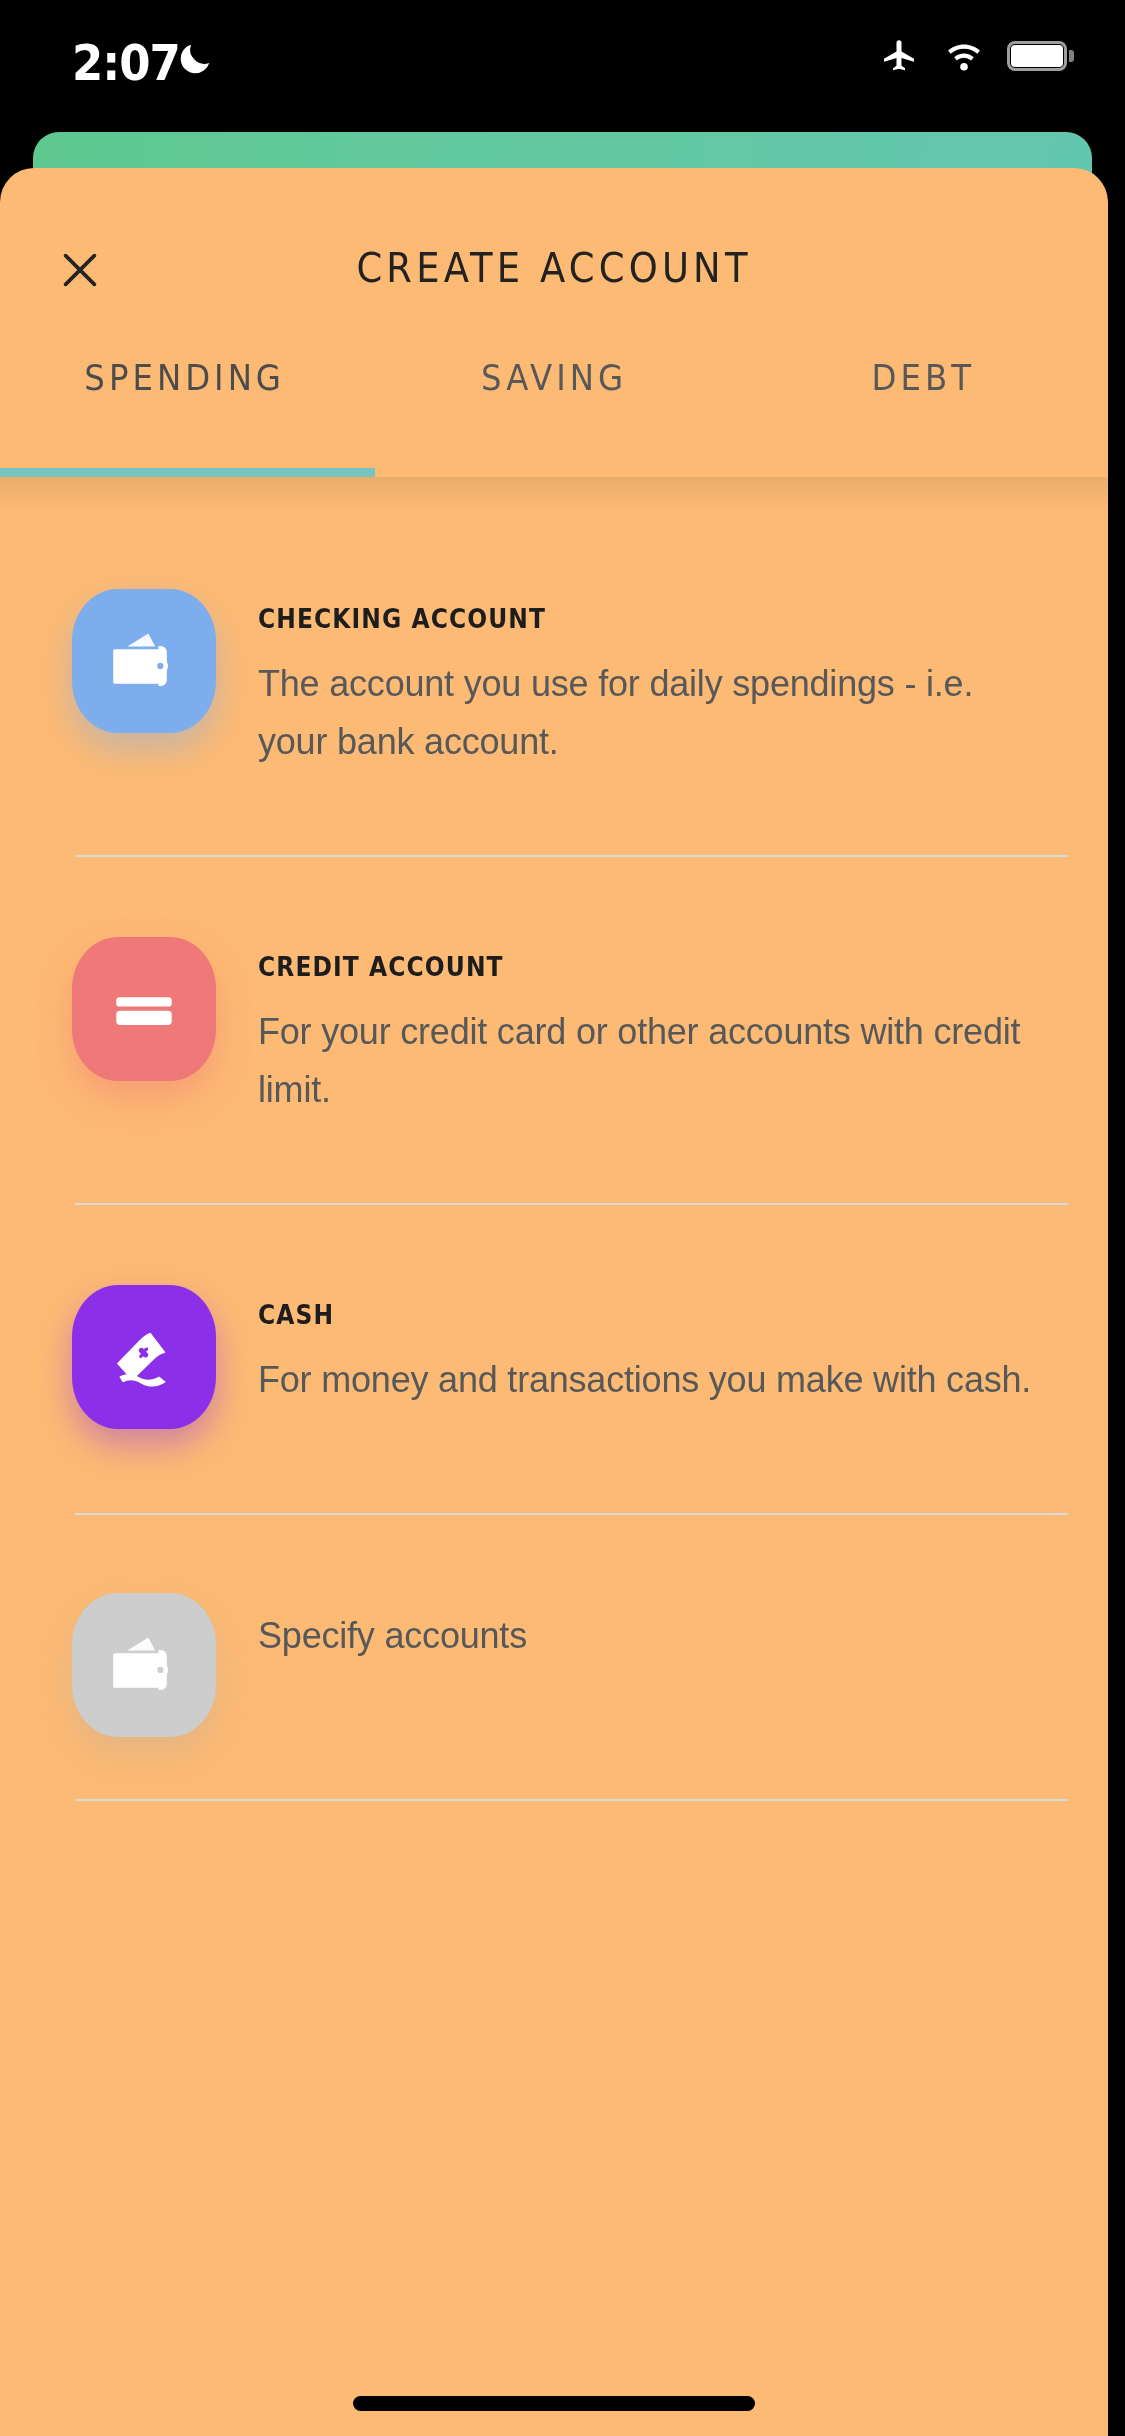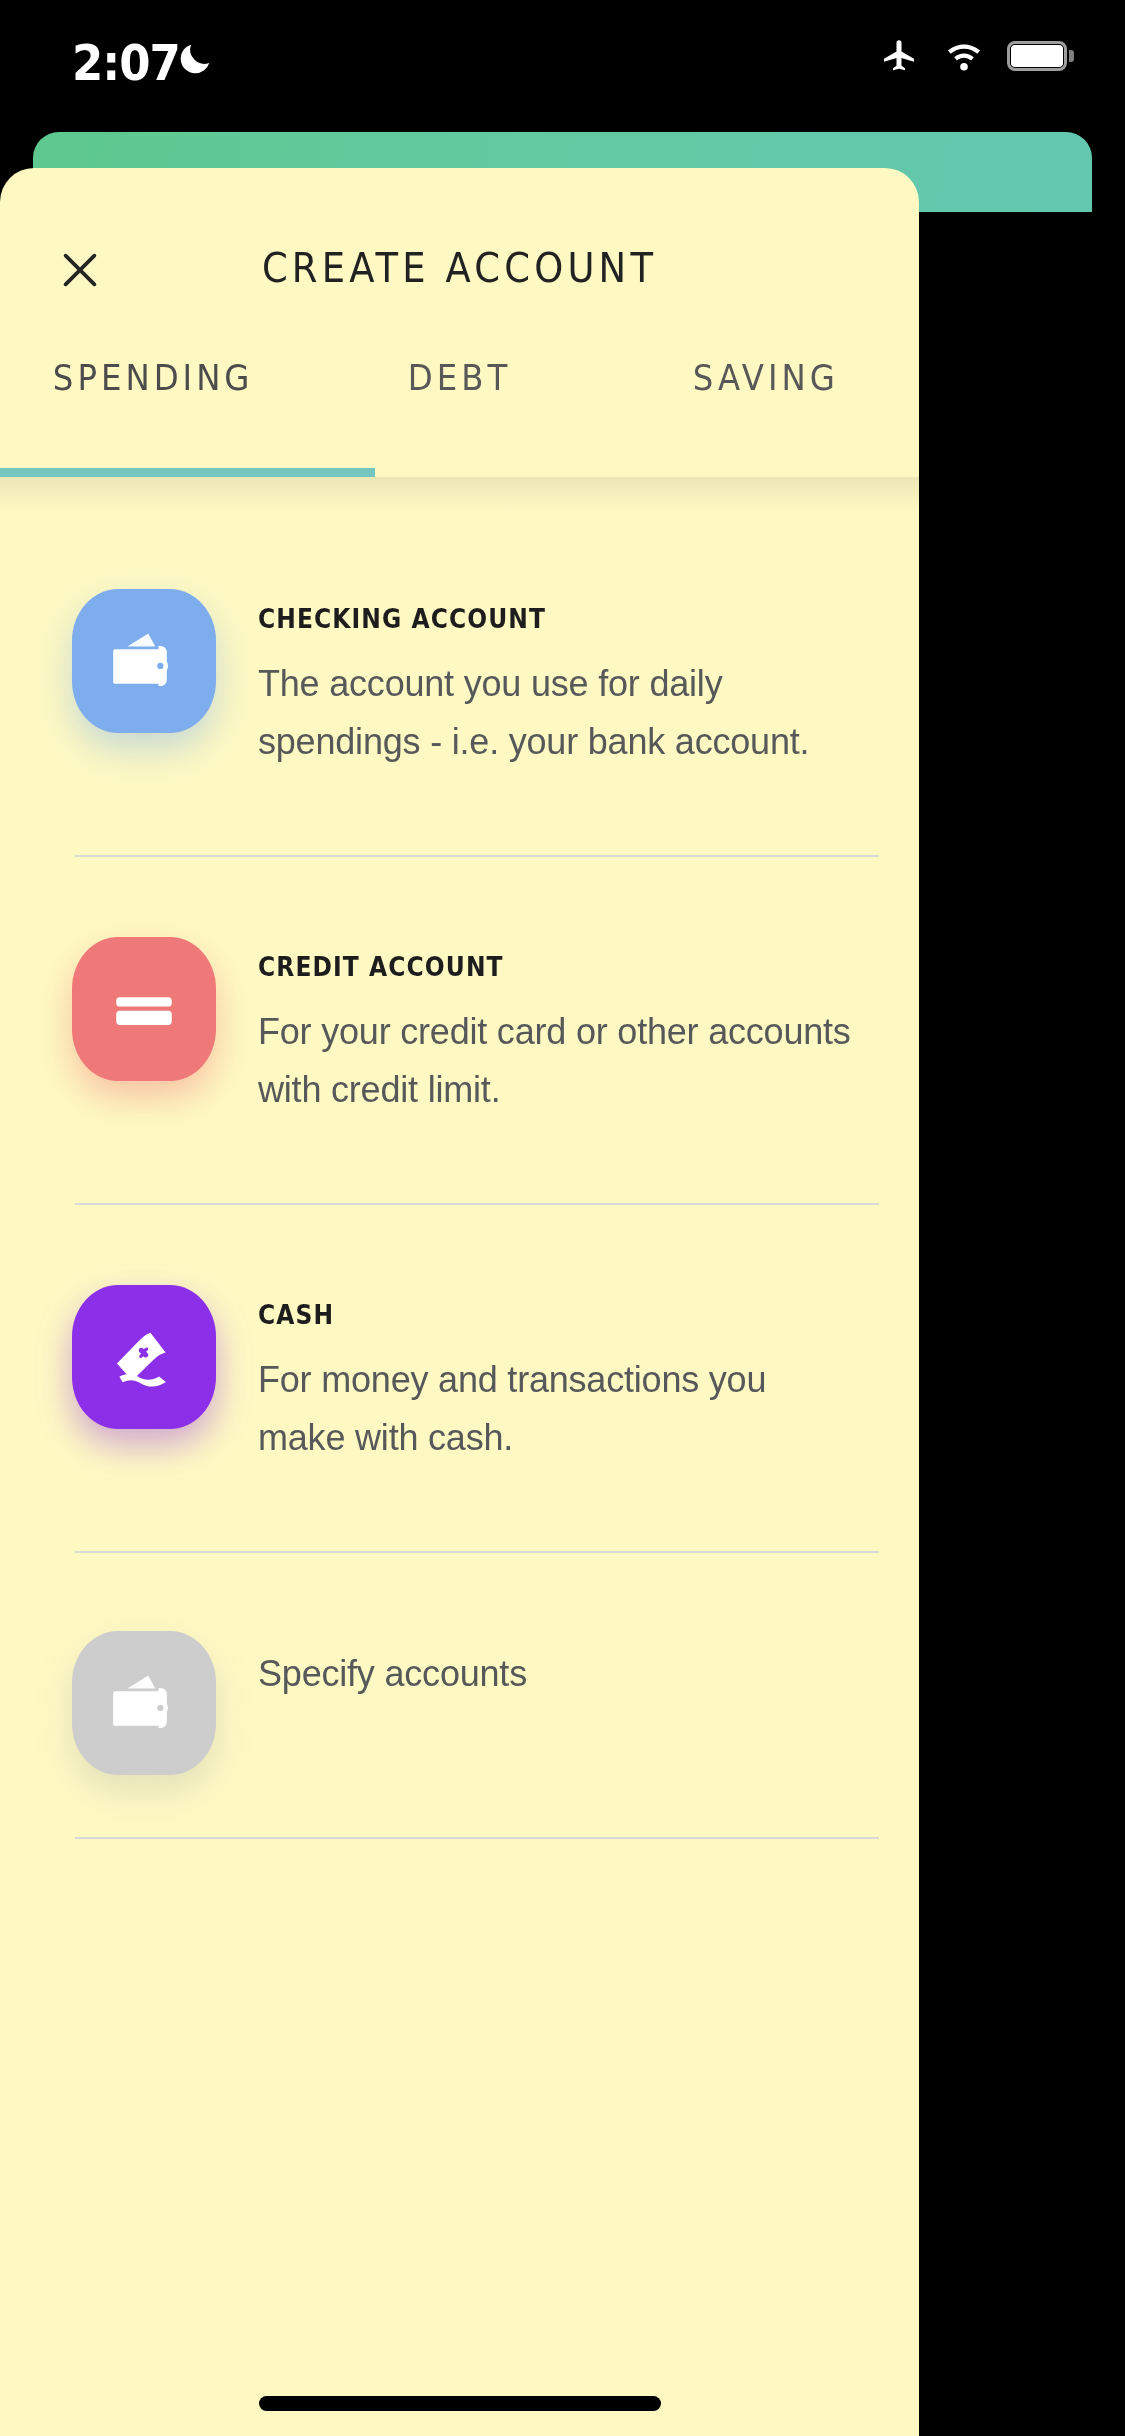--- a/index.html
+++ b/index.html
@@ -44,22 +44,22 @@
 
   
   .ghost-card {
     position:absolute; left:33px; top:132px; width:1059px; height:80px;
     border-radius:26px 26px 0 0;
     background:linear-gradient(100deg,#5ec88f 0%,#62c9a0 45%,#63c7b0 100%);
   }
 
   
   .sheet {
-    position:absolute; left:0; top:168px; width:919px; height:2268px;
-    background:#fef9c3; border-radius:34px 34px 0 0; overflow:hidden;
+    position:absolute; left:0; top:168px; width:1108px; height:2268px;
+    background:#fdba74; border-radius:34px 34px 0 0; overflow:hidden;
   }
 
   
   .header { position:relative; height:151px; }
   .close-btn {
     position:absolute; left:42px; top:64px; width:76px; height:76px;
     display:flex; align-items:center; justify-content:center; cursor:pointer;
   }
   .close-btn svg { width:46px; height:46px; }
   .page-title {
@@ -160,24 +160,24 @@
         </svg>
       </div>
       <div class="page-title">CREATE ACCOUNT</div>
     </div>
 
     <div class="tabs">
       <div class="tab active">
         <span>SPENDING</span>
       </div>
       <div class="tab">
+        <span>SAVING</span>
+      </div>
+      <div class="tab">
         <span>DEBT</span>
-      </div>
-      <div class="tab">
-        <span>SAVING</span>
       </div>
       <div class="tab-indicator"></div>
     </div>
     <div class="tabs-shadow"></div>
 
     <div class="list">
 
       <div style="height:78px"></div>
       <div class="row">
         <div class="icon-wrap">

